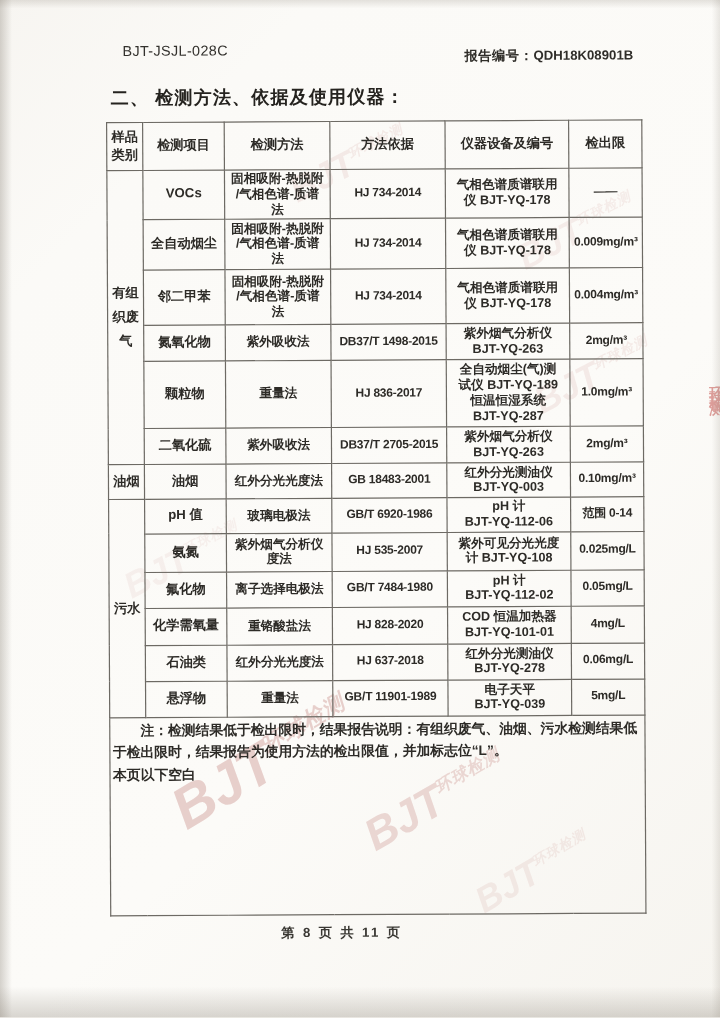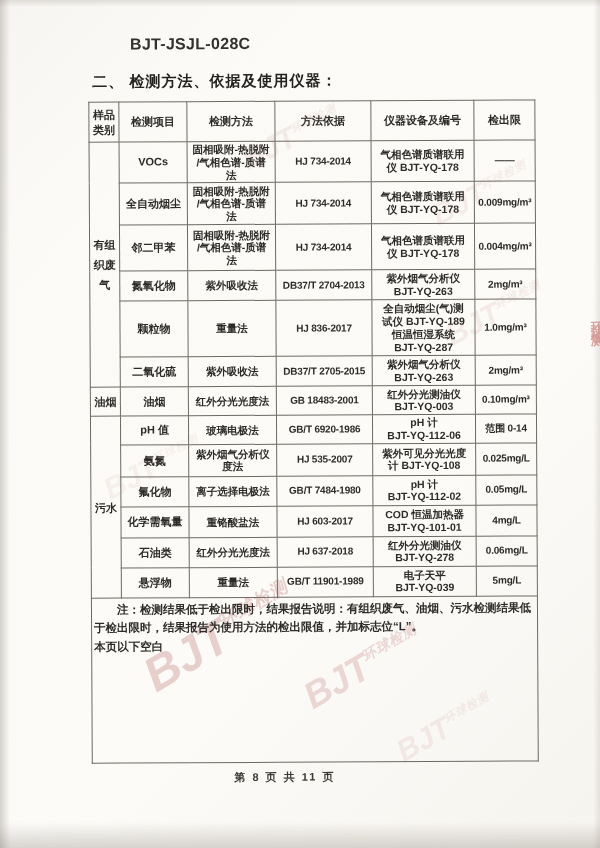--- a/index.html
+++ b/index.html
@@ -16,21 +16,21 @@
   }
   
   .edge { position:absolute; pointer-events:none; z-index:6; }
   .edge.left   { left:0; top:0; width:10px; height:100%; background:linear-gradient(90deg, rgba(120,112,100,.30), rgba(120,112,100,0)); }
   .edge.top    { left:0; top:0; width:100%; height:7px;  background:linear-gradient(180deg, rgba(140,132,120,.22), rgba(140,132,120,0)); }
   .edge.bottom { left:0; bottom:0; width:100%; height:26px; background:linear-gradient(0deg, rgba(120,112,100,.28), rgba(120,112,100,0)); }
   .edge.right  { right:0; top:0; width:7px; height:100%; background:linear-gradient(270deg, rgba(140,132,120,.18), rgba(140,132,120,0)); }
 
   .content { position:absolute; inset:0; transform:rotate(-0.3deg); transform-origin:40px 40px; z-index:3; }
 
-  .doc-code { position:absolute; left:130px; top:36px; font-size:16px; font-weight:bold; color:#33312d; letter-spacing:.3px; }
+  .doc-code { position:absolute; left:102px; top:36px; font-size:12px; font-weight:normal; color:#33312d; letter-spacing:.3px; }
   .report-line { position:absolute; left:387px; top:41px; font-size:11px; font-weight:bold; color:#2f2d29; }
   .report-line .lbl { letter-spacing:.5px; }
   .section-title { position:absolute; left:92px; top:73px; font-size:15px; font-weight:bold; color:#25231f; letter-spacing:1px; }
 
   table.tbl {
     position:absolute; left:88px; top:102px; width:446px;
     border-collapse:collapse; table-layout:fixed;
   }
   .tbl th, .tbl td {
     border:1px solid #6d6a64;
@@ -85,20 +85,23 @@
   <div class="wm wm3"><span>BJT</span><span class="wm-cn">环球检测</span></div>
   <div class="wm wm4"><span>BJT</span><span class="wm-cn">环球检测</span></div>
   <div class="wm wm5"><span>BJT</span><span class="wm-cn">环球检测</span></div>
   <div class="wm wm6"><span>BJT</span><span class="wm-cn">环球检测</span></div>
   <div class="wm wm7"><span>BJT</span><span class="wm-cn">环球检测</span></div>
 
   <div class="edge-stamp">环球检测</div>
 
   <div class="content">
     <div class="doc-code">BJT-JSJL-028C</div>
+    <div class="report-line">
+      <span class="lbl">报告编号：</span><span>QDH18K08901B</span>
+    </div>
 
     <div class="section-title">二、 检测方法、依据及使用仪器：</div>
 
     <table class="tbl">
       <colgroup>
         <col style="width:30px">
           <col style="width:68px">
           <col style="width:88px">
         <col style="width:96px">
           <col style="width:103px">
@@ -142,21 +145,21 @@
 /气相色谱-质谱
 法</td>
           <td class="c-basis">HJ 734-2014</td>
           <td class="c-instr">气相色谱质谱联用
 仪  BJT-YQ-178</td>
           <td class="c-limit">0.004mg/m³</td>
         </tr>
         <tr style="height:30px">
           <td class="c-item">氮氧化物</td>
           <td class="c-method">紫外吸收法</td>
-          <td class="c-basis">DB37/T 2704-2013</td>
+          <td class="c-basis">DB37/T 1498-2015</td>
           <td class="c-instr">紫外烟气分析仪
 BJT-YQ-263</td>
           <td class="c-limit">2mg/m³</td>
         </tr>
         <tr style="height:56px">
           <td class="c-item">颗粒物</td>
           <td class="c-method">重量法</td>
           <td class="c-basis">HJ 836-2017</td>
           <td class="c-instr">全自动烟尘(气)测
 试仪  BJT-YQ-189
@@ -203,21 +206,21 @@
           <td class="c-item">氟化物</td>
           <td class="c-method">离子选择电极法</td>
           <td class="c-basis">GB/T 7484-1980</td>
           <td class="c-instr">pH 计
 BJT-YQ-112-02</td>
           <td class="c-limit">0.05mg/L</td>
         </tr>
         <tr style="height:31px">
           <td class="c-item">化学需氧量</td>
           <td class="c-method">重铬酸盐法</td>
-          <td class="c-basis">HJ 603-2017</td>
+          <td class="c-basis">HJ 828-2020</td>
           <td class="c-instr">COD 恒温加热器
 BJT-YQ-101-01</td>
           <td class="c-limit">4mg/L</td>
         </tr>
         <tr style="height:30px">
           <td class="c-item">石油类</td>
           <td class="c-method">红外分光光度法</td>
           <td class="c-basis">HJ 637-2018</td>
           <td class="c-instr">红外分光测油仪
 BJT-YQ-278</td>

